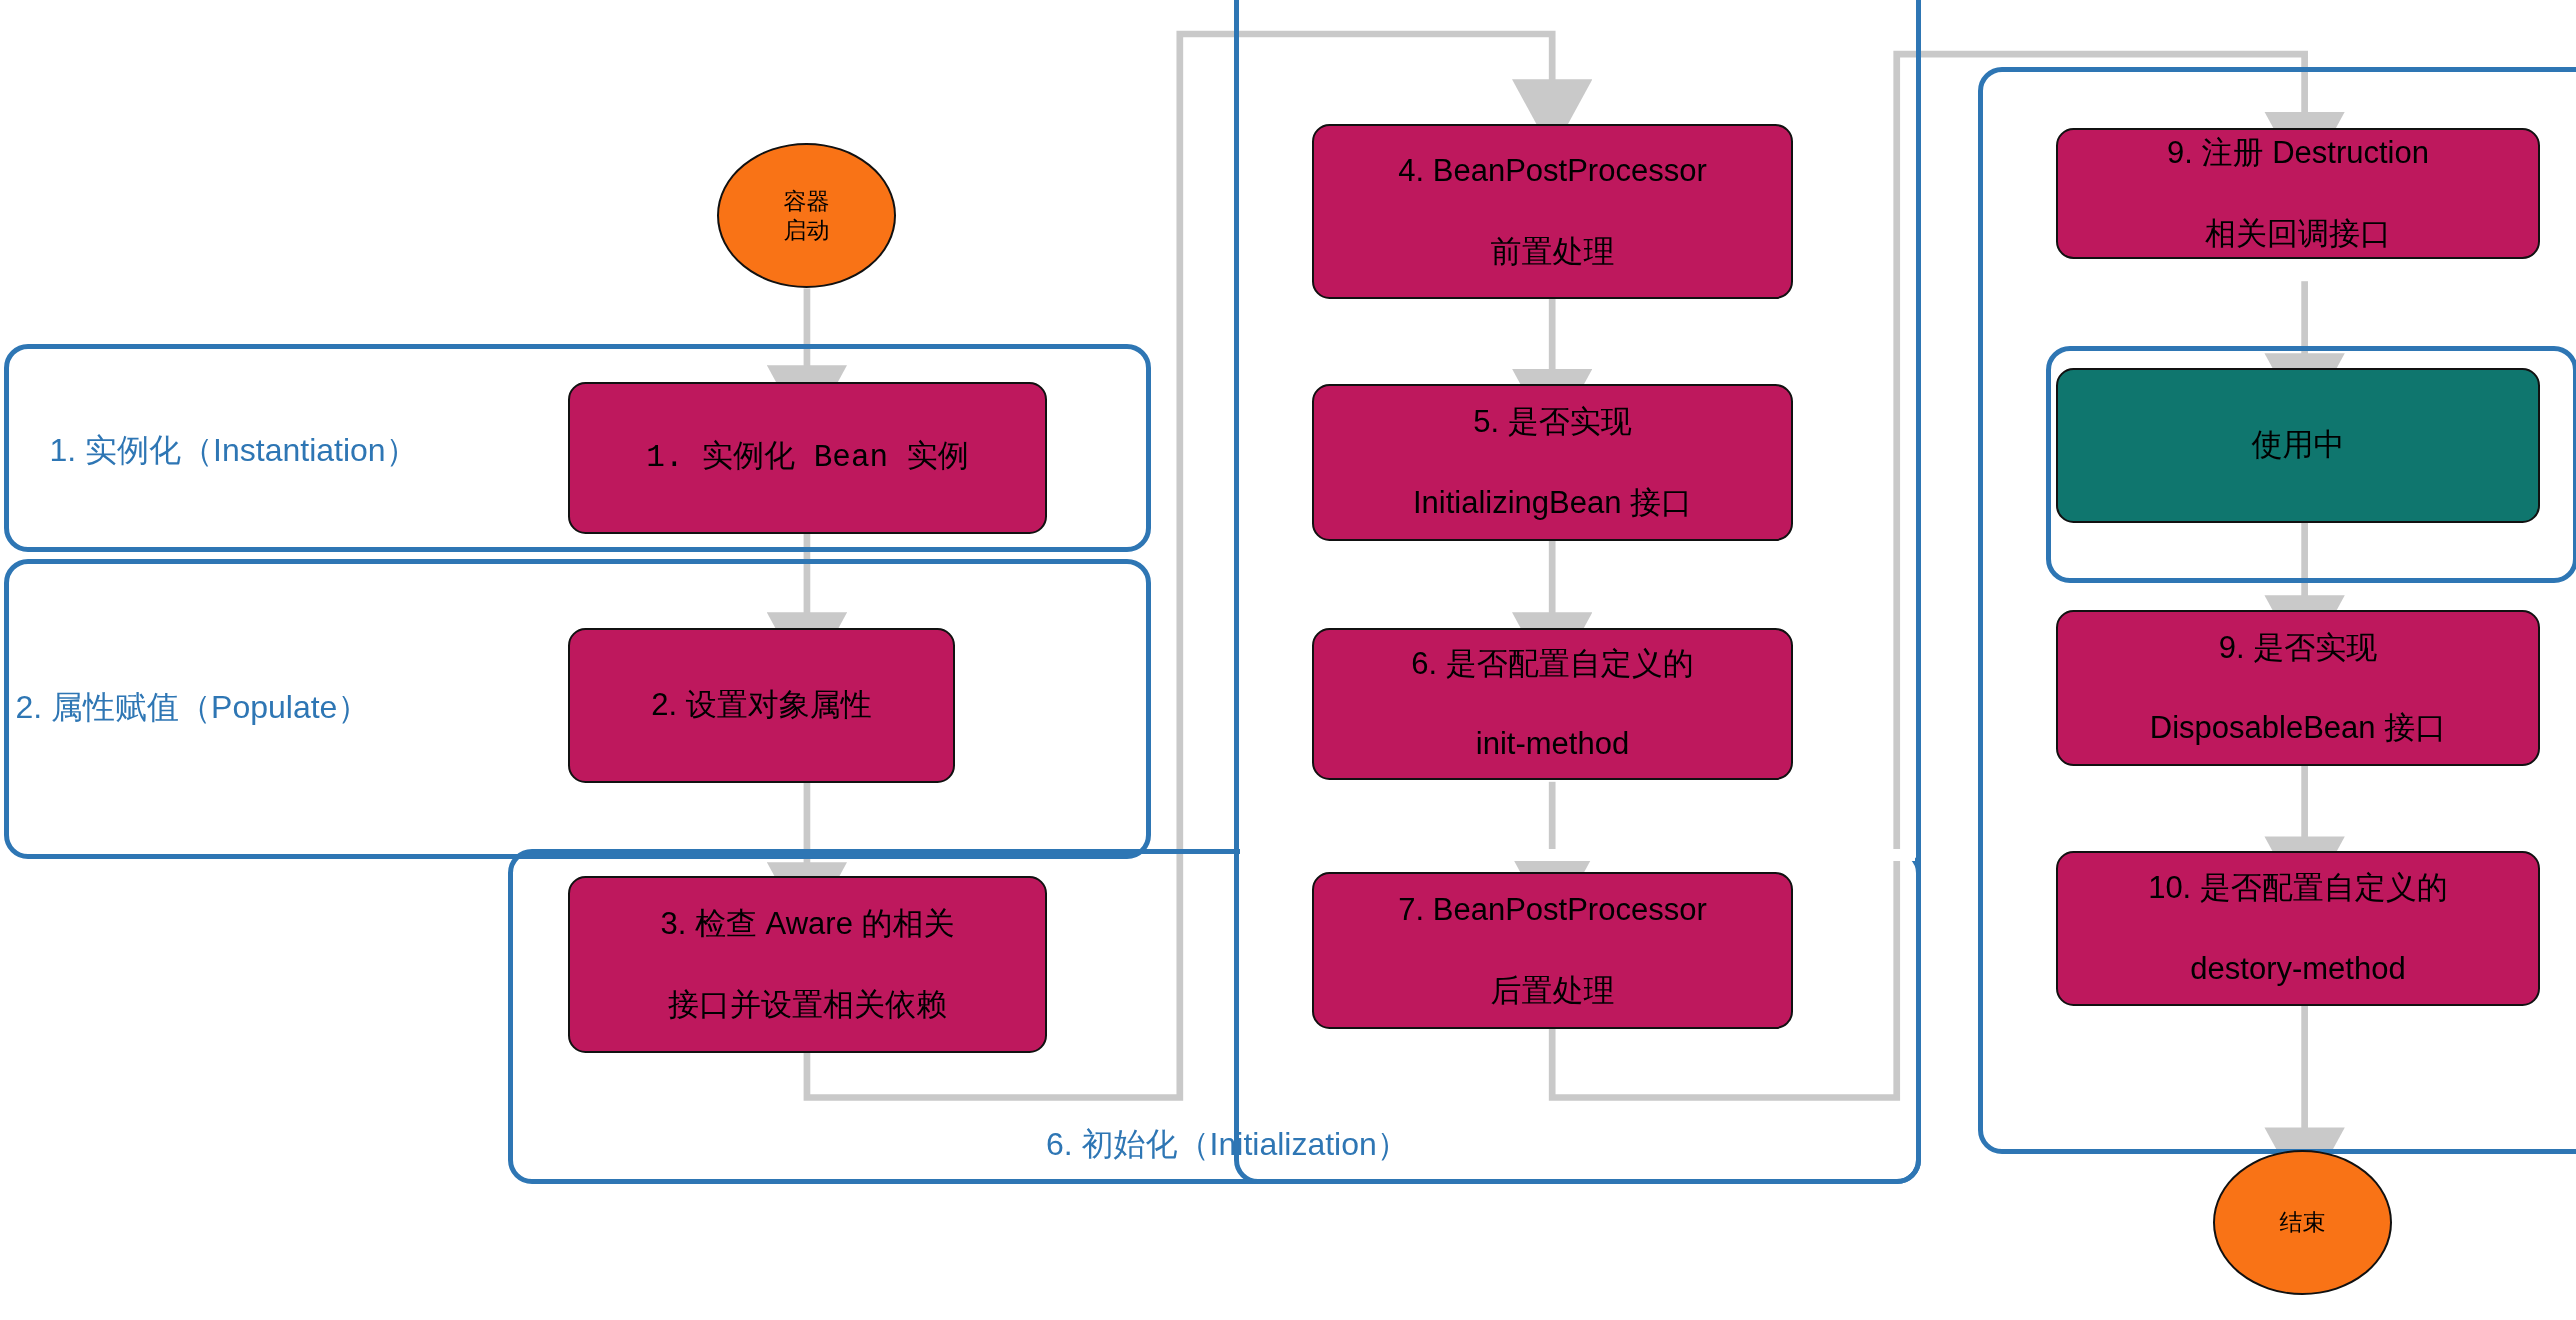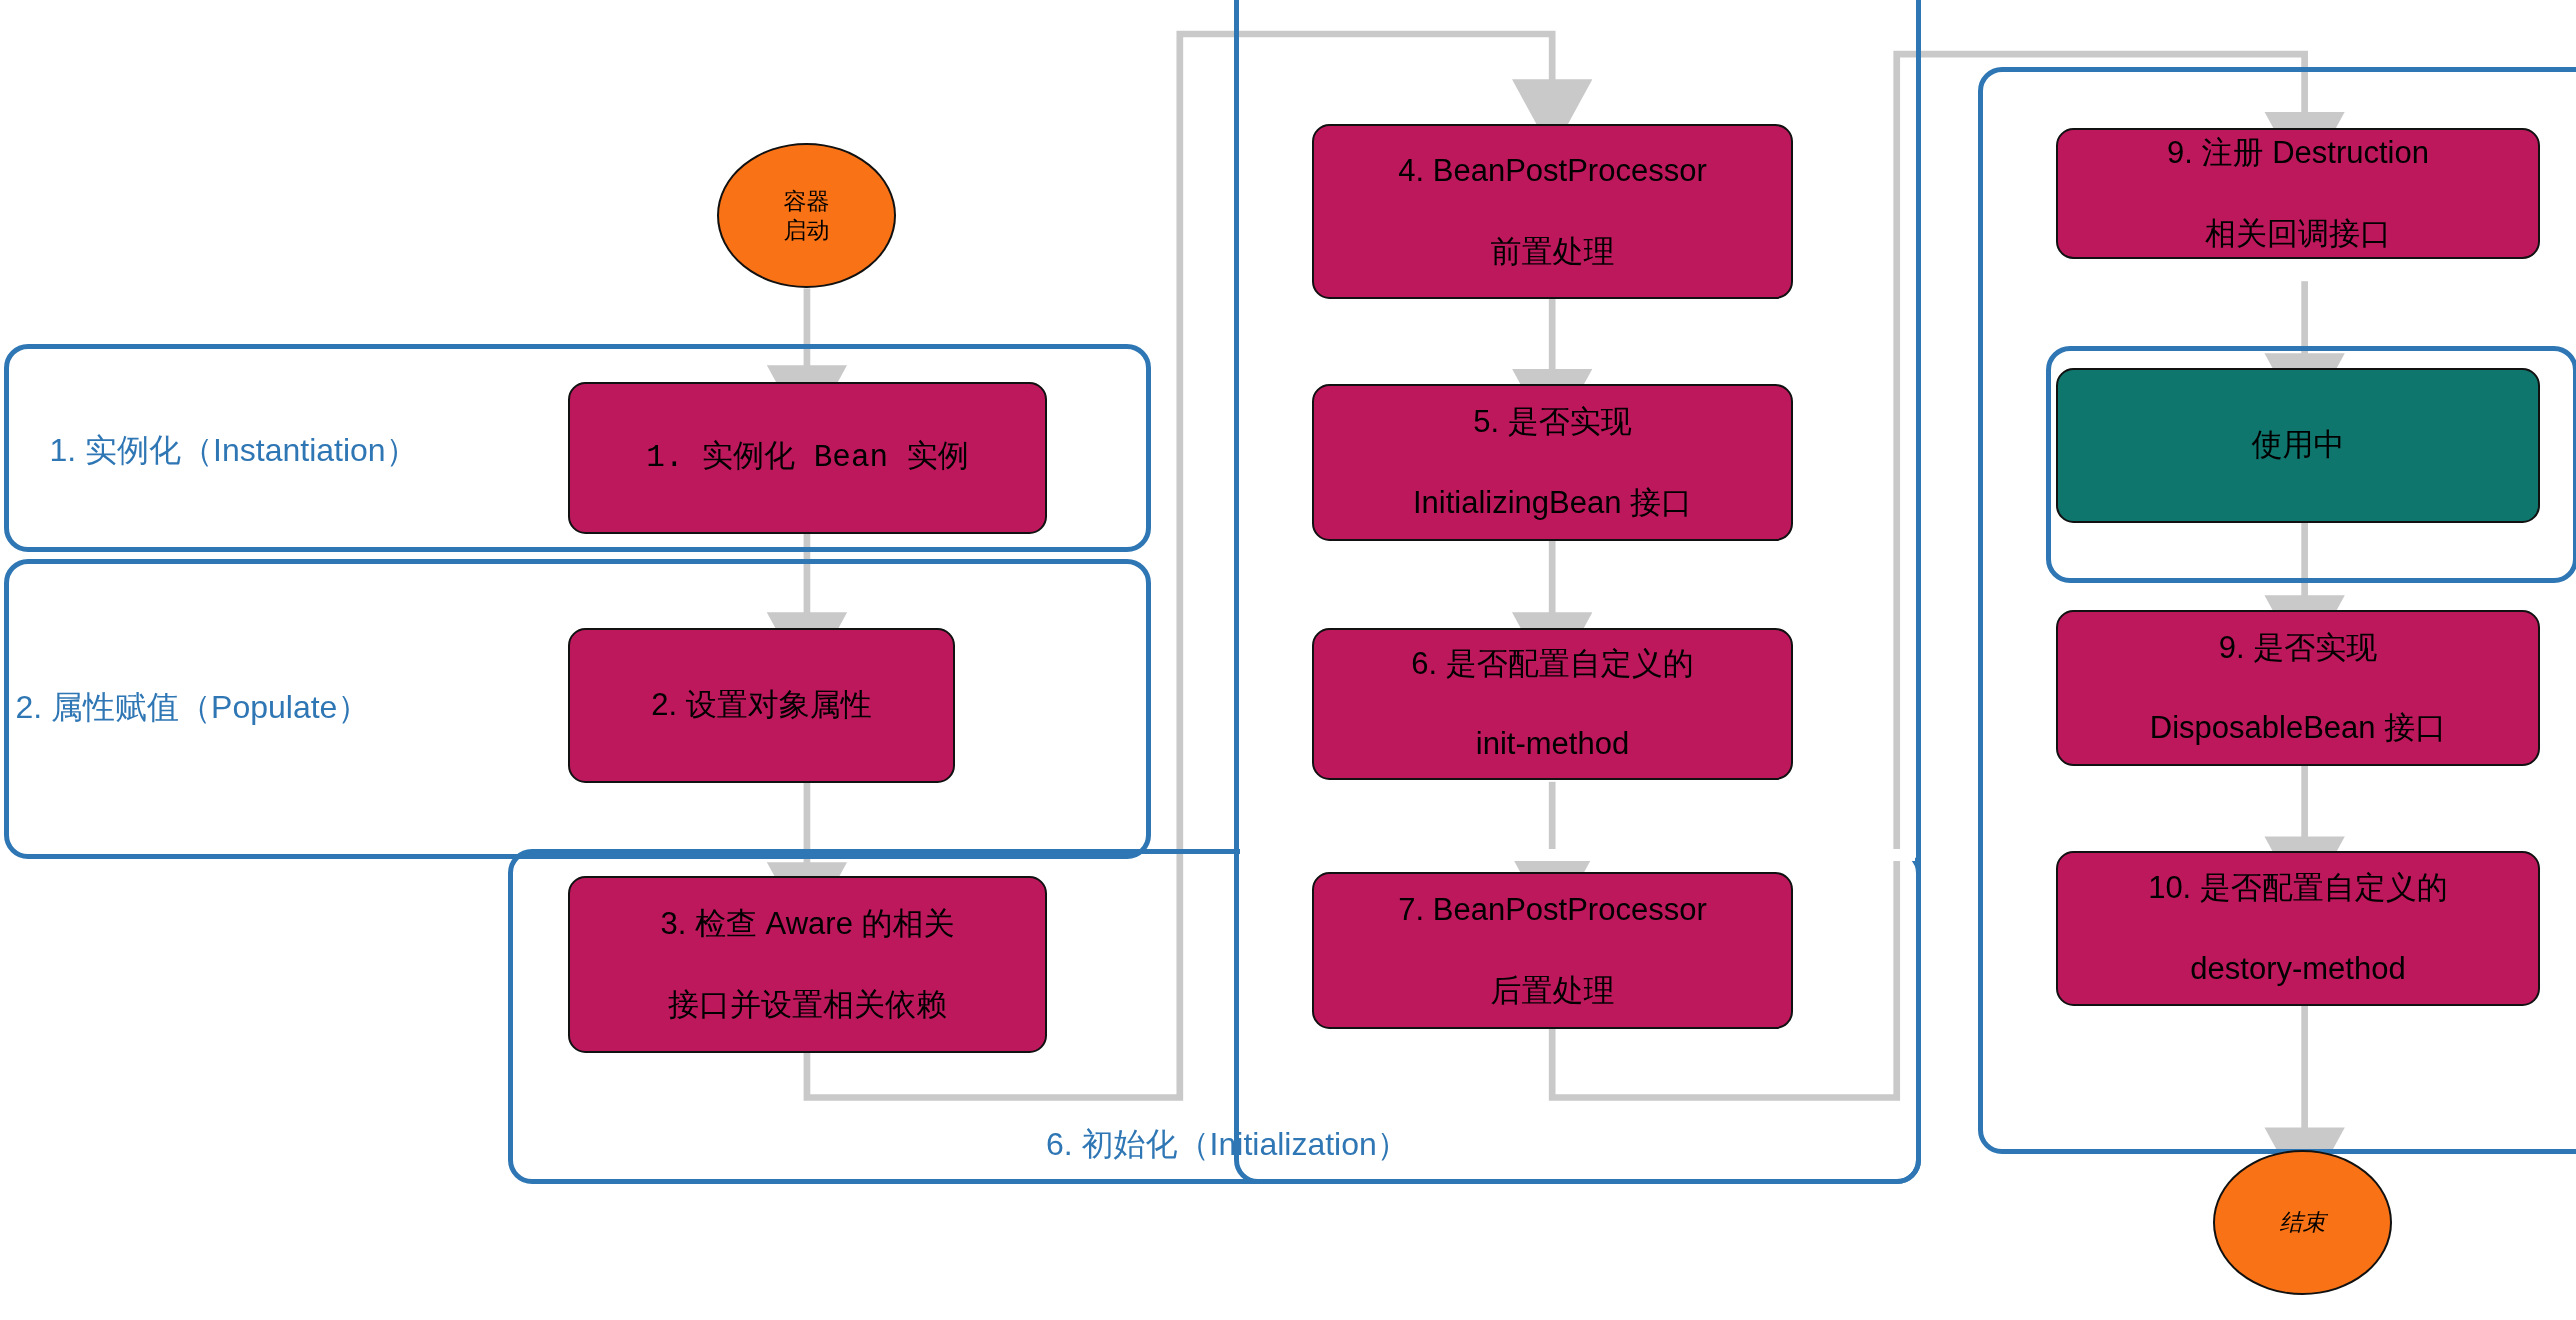--- a/index.html
+++ b/index.html
@@ -124,21 +124,21 @@
 
   <div class="phase-label" style="left:1046px; top:1126px;">6. 初始化（Initialization）</div>
 
   <div class="terminator" style="left:717px; top:143px; width:179px; height:145px;">
     <span>
       <span>容器</span><br>
       <span>启动</span>
     </span>
   </div>
 
-  <div class="terminator" style="left:2213px; top:1150px; width:179px; height:145px;font-style:italic;">
+  <div class="terminator" style="left:2213px; top:1150px; width:179px; height:145px;">
     <span>结束</span>
   </div>
 
   <div class="step" style="left:568px; top:382px; width:479px; height:152px;font-family:Liberation Mono, monospace;">
     <span>
         <span>1. 实例化 Bean 实例</span>
       </span>
   </div>
 
   <div class="step" style="left:568px; top:628px; width:387px; height:155px;">

